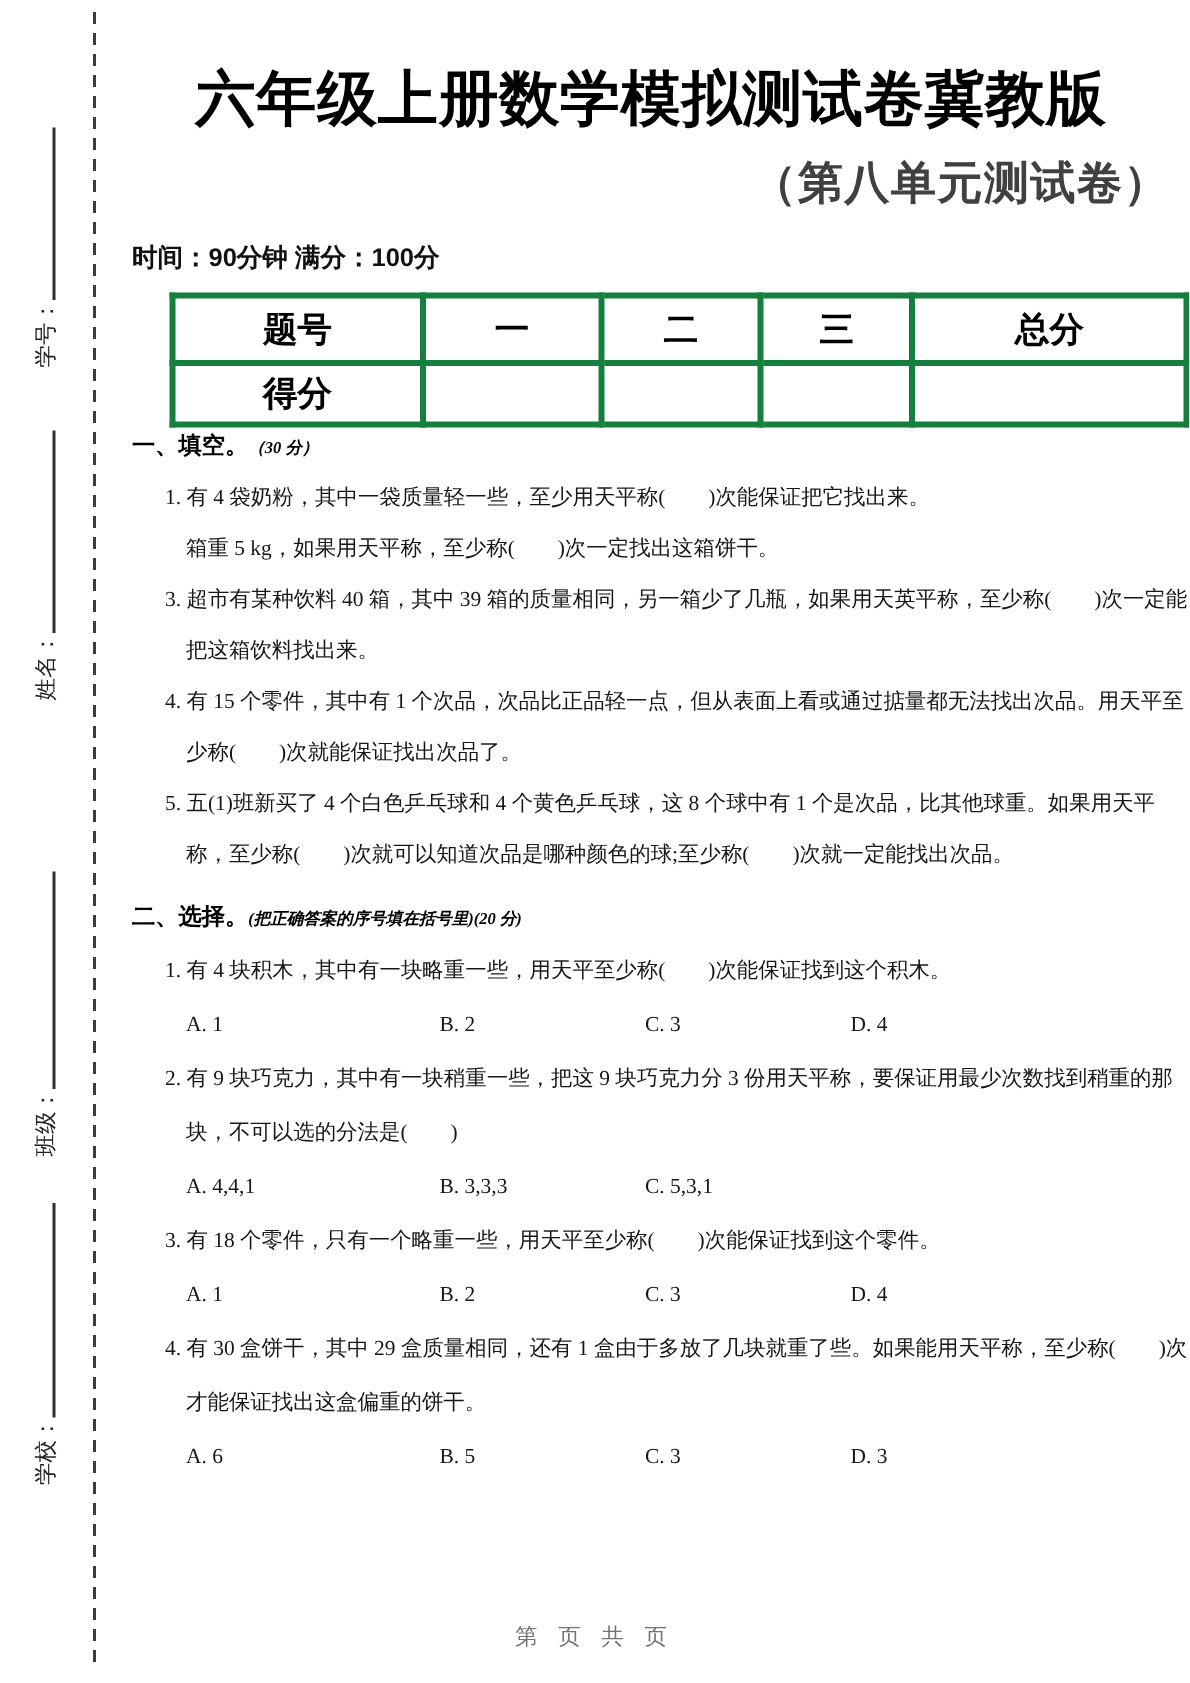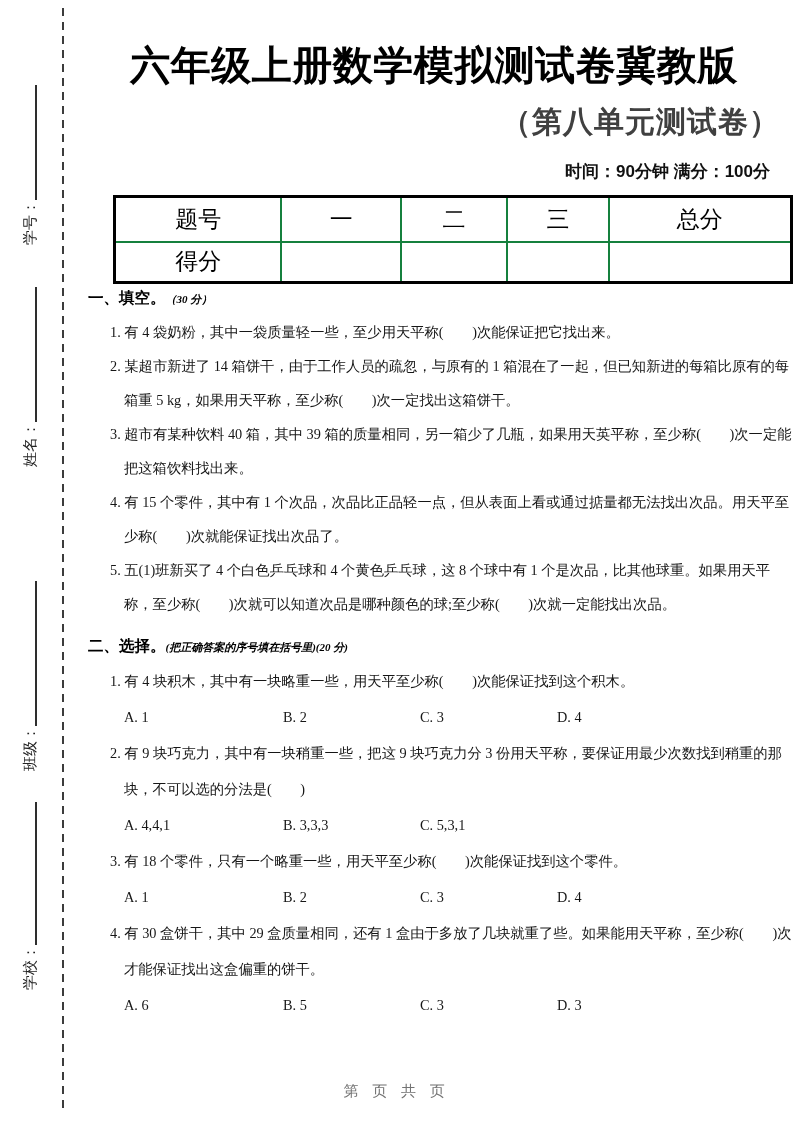--- a/index.html
+++ b/index.html
@@ -40,56 +40,56 @@
     font-size:40px; font-weight:900; color:#000; letter-spacing:0.5px;
     white-space:nowrap;
   }
   .subtitle {
     position:absolute; left:88px; top:102px; width:692px; text-align:right;
     font-family:"Liberation Sans","DejaVu Sans",sans-serif;
     font-size:30px; font-weight:900; color:#404040; letter-spacing:1px;
     white-space:nowrap;
   }
   .meta {
-    position:absolute; left:88px; top:160px; width:692px; text-align:right;
+    position:absolute; left:88px; top:160px; width:692px; text-align:left;
     padding-right:10px;
     font-family:"Liberation Sans","DejaVu Sans",sans-serif;
     font-size:17px; font-weight:600; color:#111; white-space:nowrap;
   }
 
   
   .score-table {
     position:absolute; left:113px; top:195px;
     border-collapse:collapse; table-layout:fixed;
     border:3px solid #000;
   }
   .score-table td {
-    border:2px solid #15803d; text-align:center; vertical-align:middle;
+    border:4px solid #15803d; text-align:center; vertical-align:middle;
     font-family:"Liberation Sans","DejaVu Sans",sans-serif;
-    font-weight:normal; color:#000; font-size:23px;
+    font-weight:bold; color:#000; font-size:23px;
   }
   .score-table tr:first-child td { height:45px; }
   .score-table tr:last-child td  { height:41px; }
   .c0{width:168px;} .c1{width:120px;} .c2{width:107px;} .c3{width:102px;} .c4{width:184px;}
 
   
   .body { position:absolute; left:88px; top:281px; width:700px; font-size:14.3px; color:#161616; }
   .sec-heading {
     height:34px; line-height:34px; font-weight:bold; font-size:15.5px; color:#000;
     white-space:nowrap;
   }
   .sec-heading .note { font-weight:bold; font-style:italic; font-size:11px; }
   .sec-2 { margin-top:8px; }
   .sec-1 .q-line, .sec-1 .opt-row { height:34px; line-height:34px; }
   .sec-2 .q-line, .sec-2 .opt-row { height:36px; line-height:36px; }
   .q-line { margin-left:22px; white-space:nowrap; }
   .q-line.cont { margin-left:36px; }
   .opt-row { margin-left:36px; display:flex; }
   .opt { display:inline-block; white-space:nowrap; }
-  .opt-a { width:159px; } .opt-b { width:137px; } .opt-c { width:137px; } .opt-d { flex:1; }
+  .opt-a { width:159px; } .opt-b { width:137px;margin-left:10px; } .opt-c { width:137px; } .opt-d { flex:1; }
 
   
   .footer {
     position:absolute; left:0; top:1082px; width:793px; text-align:center;
     font-size:15px; letter-spacing:5px; color:#737373; white-space:nowrap;
   }
 </style>
 </head>
 <body>
 
@@ -136,21 +136,20 @@
     </tr>
   </tbody>
     </table>
 
   <div class="body">
 
     <div class="sec-1">
       <div class="sec-heading"><span>一、填空。</span><span class="note">（30 分）</span></div>
 
       <div class="q-line">1. 有 4 袋奶粉，其中一袋质量轻一些，至少用天平称(　　)次能保证把它找出来。</div>
-      <div class="q-line">2. 某超市新进了 14 箱饼干，由于工作人员的疏忽，与原有的 1 箱混在了一起，但已知新进的每箱比原有的每</div>
       <div class="q-line cont">箱重 5 kg，如果用天平称，至少称(　　)次一定找出这箱饼干。</div>
       <div class="q-line">3. 超市有某种饮料 40 箱，其中 39 箱的质量相同，另一箱少了几瓶，如果用天英平称，至少称(　　)次一定能</div>
       <div class="q-line cont">把这箱饮料找出来。</div>
       <div class="q-line">4. 有 15 个零件，其中有 1 个次品，次品比正品轻一点，但从表面上看或通过掂量都无法找出次品。用天平至</div>
       <div class="q-line cont">少称(　　)次就能保证找出次品了。</div>
       <div class="q-line">5. 五(1)班新买了 4 个白色乒乓球和 4 个黄色乒乓球，这 8 个球中有 1 个是次品，比其他球重。如果用天平</div>
       <div class="q-line cont">称，至少称(　　)次就可以知道次品是哪种颜色的球;至少称(　　)次就一定能找出次品。</div>
     </div>
 
     <div class="sec-2">

